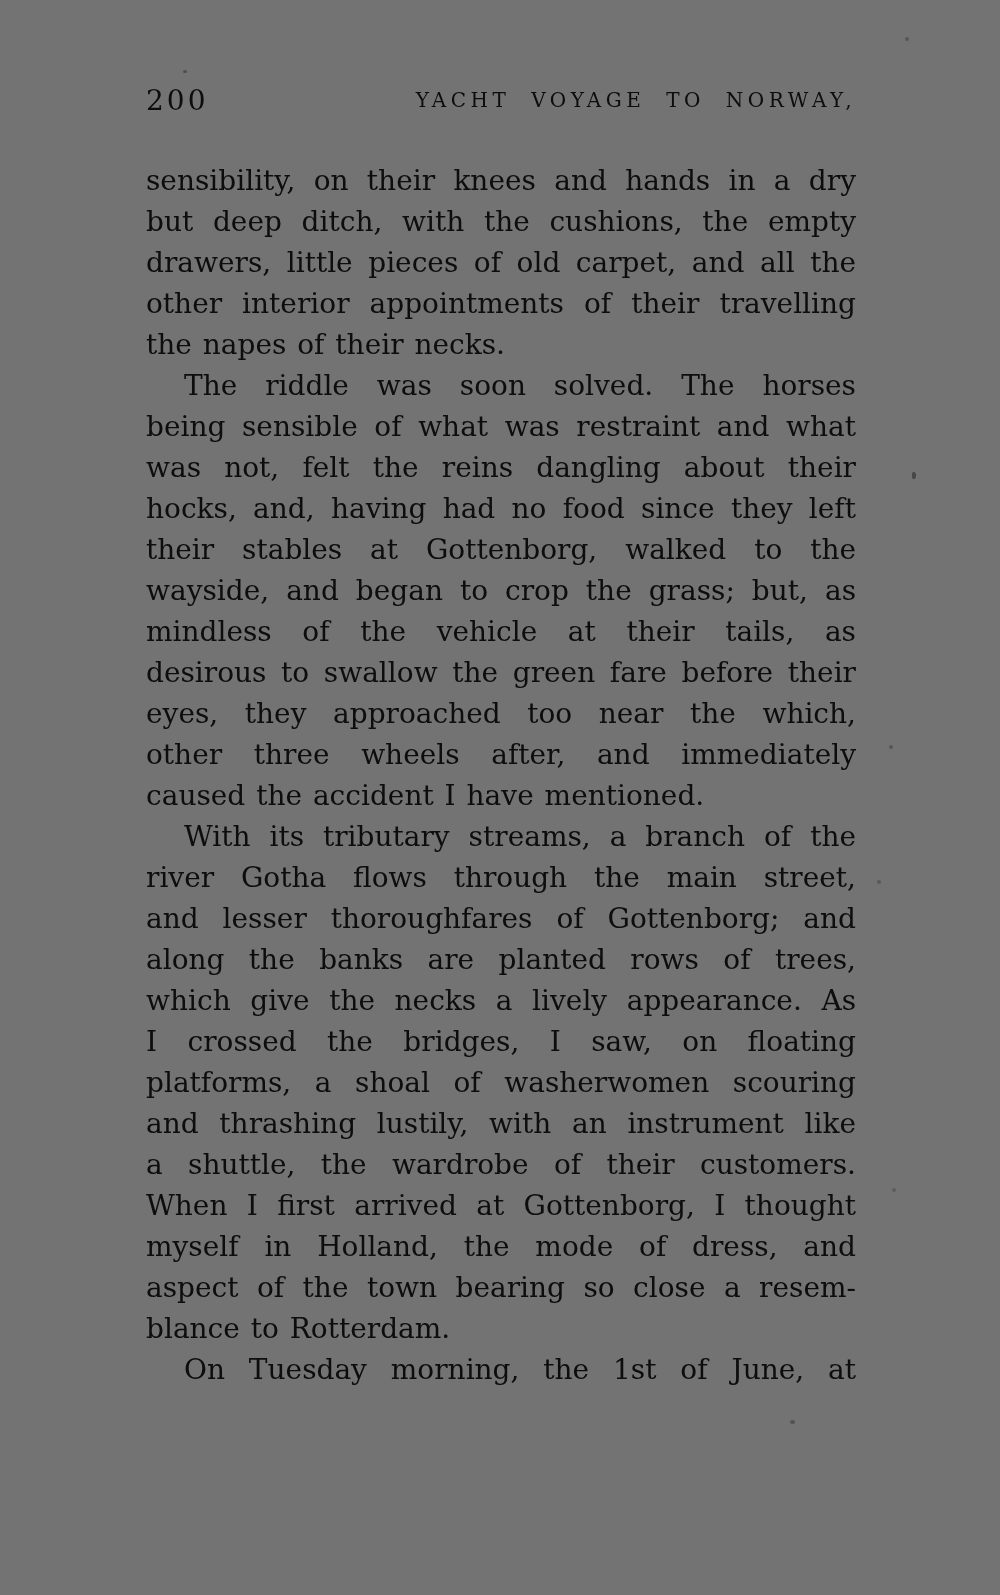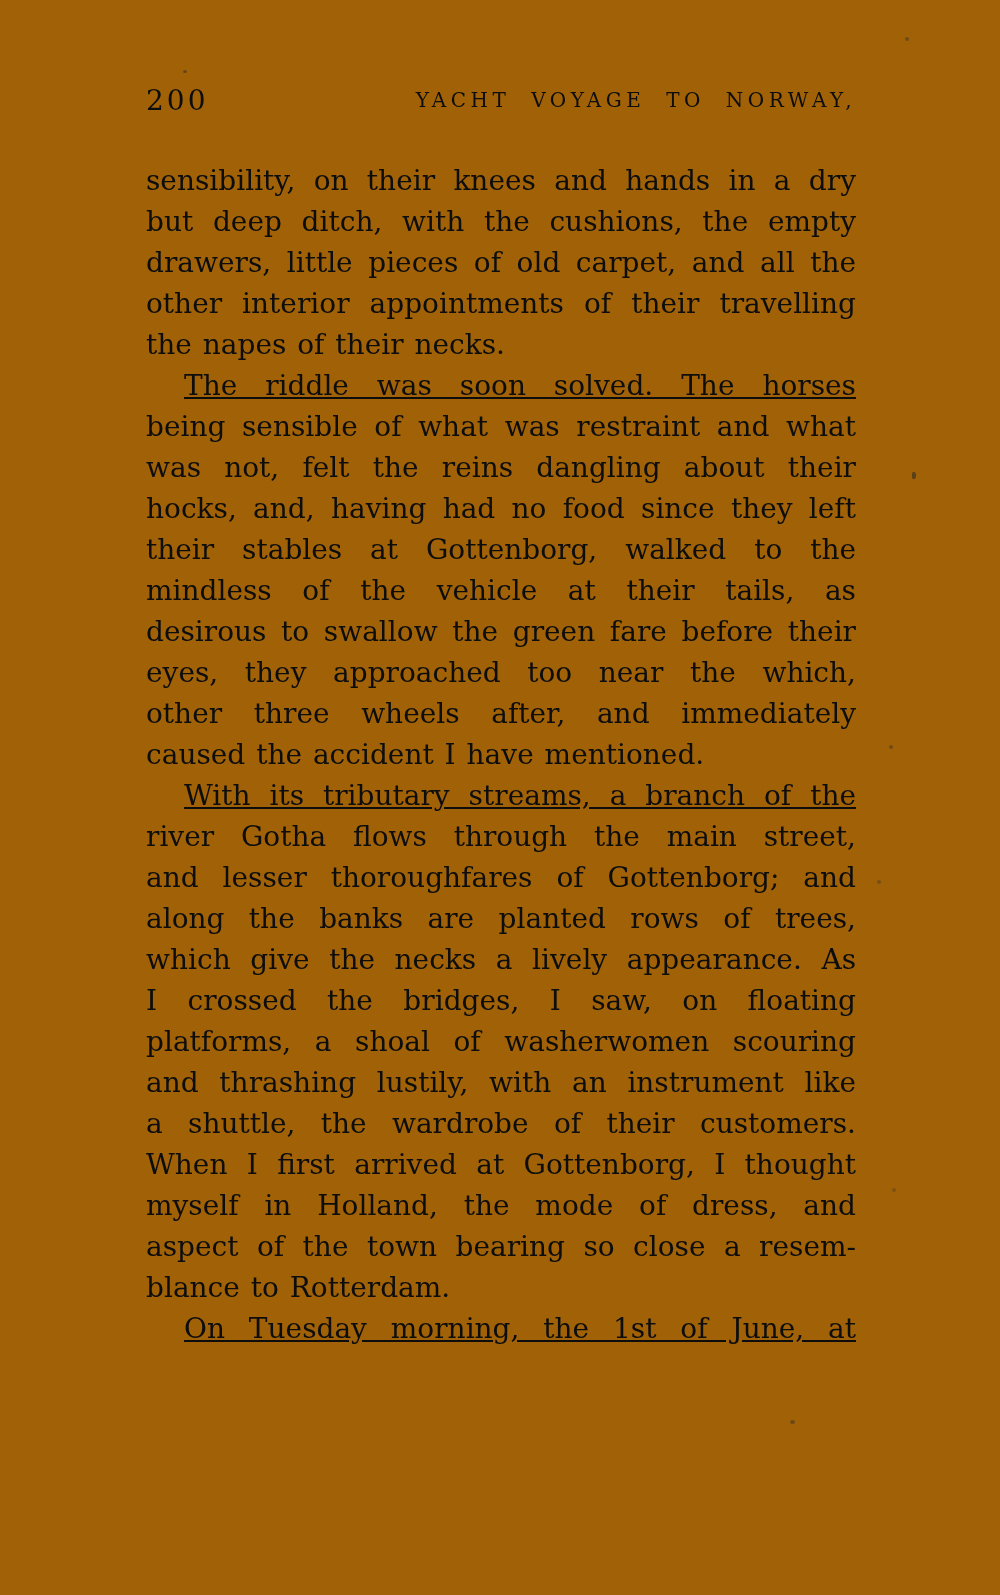--- a/index.html
+++ b/index.html
@@ -51,49 +51,49 @@
     font-size: 28px;
     word-spacing: 2px;
     white-space: normal;
   }
   .line.just {
     text-align: justify;
     text-align-last: justify;
   }
   .line.indent {
     text-indent: 38px;
-    text-decoration: underline;
   }
   .speck {
     position: absolute;
     background: #2a2a2a;
     border-radius: 50%;
   }
 </style>
 </head>
 <body>
 
-<div class="page" style="background: #a16207; color: rgb(13, 13, 13);">
+<div class="page" style="background: #737373; color: rgb(13, 13, 13);">
 
   <div class="header">
     <span class="pagenum">200</span>
     <span class="running-title">YACHT VOYAGE TO NORWAY,</span>
   </div>
 
   <div class="bodytext">
       <div class="line just">sensibility, on their knees and hands in a dry</div>
       <div class="line just">but deep ditch, with the cushions, the empty</div>
       <div class="line just">drawers, little pieces of old carpet, and all the</div>
       <div class="line just">other interior appointments of their travelling</div>
       <div class="line">the napes of their necks.</div>
       <div class="line just indent">The riddle was soon solved. The horses</div>
       <div class="line just">being sensible of what was restraint and what</div>
       <div class="line just">was not, felt the reins dangling about their</div>
       <div class="line just">hocks, and, having had no food since they left</div>
       <div class="line just">their stables at Gottenborg, walked to the</div>
+      <div class="line just">wayside, and began to crop the grass; but, as</div>
       <div class="line just">mindless of the vehicle at their tails, as</div>
       <div class="line just">desirous to swallow the green fare before their</div>
       <div class="line just">eyes, they approached too near the which,</div>
       <div class="line just">other three wheels after, and immediately</div>
       <div class="line">caused the accident I have mentioned.</div>
       <div class="line just indent">With its tributary streams, a branch of the</div>
       <div class="line just">river Gotha flows through the main street,</div>
       <div class="line just">and lesser thoroughfares of Gottenborg; and</div>
       <div class="line just">along the banks are planted rows of trees,</div>
       <div class="line just">which give the necks a lively appearance. As</div>

